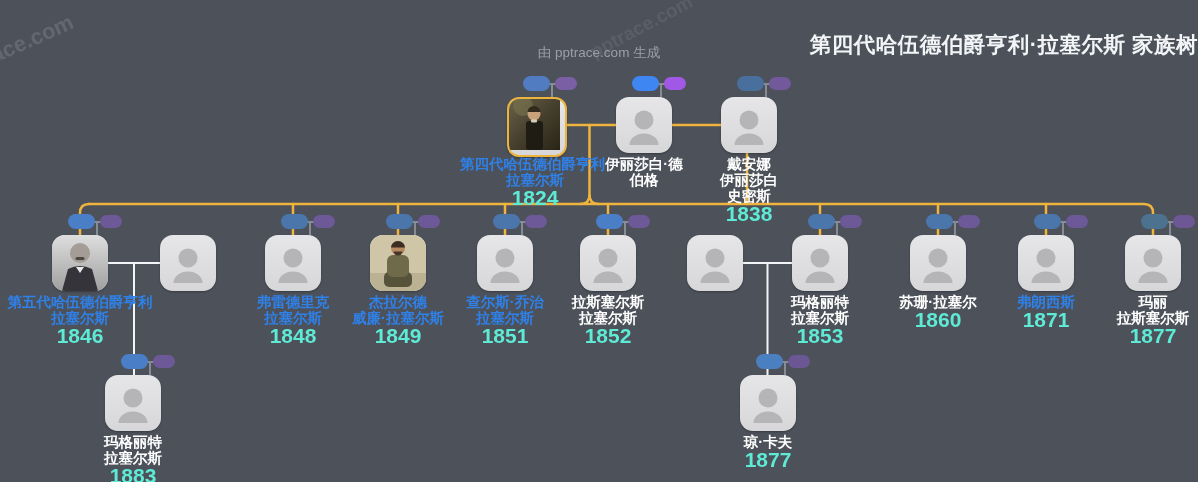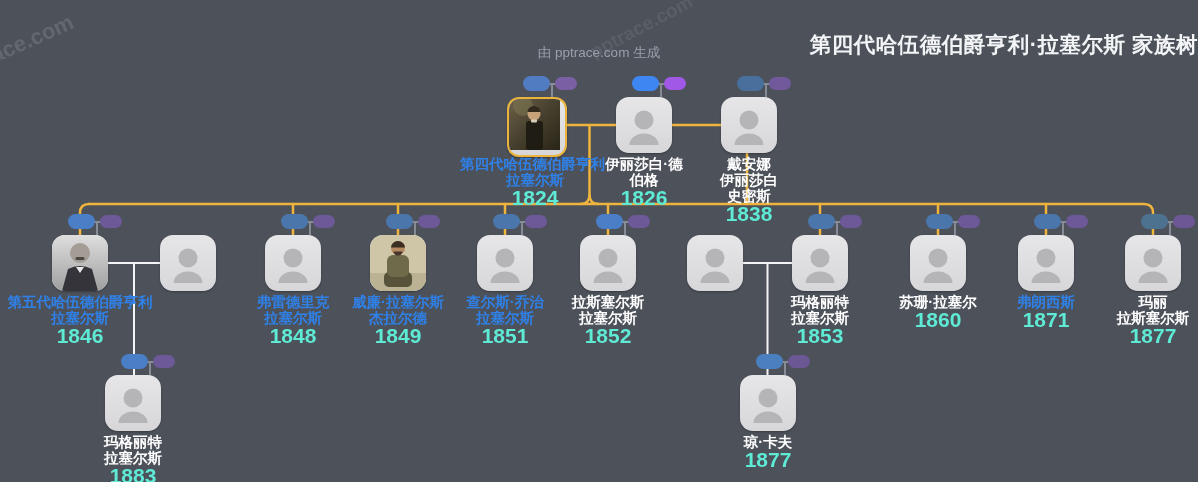--- a/index.html
+++ b/index.html
@@ -90,21 +90,20 @@
       <div class="pill purple" style="left: 664px; top: 77px; background: rgb(161, 88, 230);"></div>
       <div class="node" style="left: 616px; top: 97px;">
         <svg width="56" height="56" viewBox="0 0 56 56">
   <circle cx="28" cy="23" r="9.5" fill="#b5b5b8"></circle>
   <path d="M13.5 48 a14.5 11.5 0 0 1 29 0 z" fill="#b5b5b8"></path>
         </svg>
       </div>
       <div class="label" style="left: 554px; top: 156px;">
         <div class="nm pink">伊丽莎白·德</div>
         <div class="nm pink">伯格</div>
-        <div class="yr">1826</div>
       </div>
       <div class="stub" style="left: 763px; top: 83px; width: 7px; height: 2px;"></div>
       <div class="stub" style="left: 765px; top: 84px; width: 2px; height: 13px;"></div>
       <div class="pill blue" style="left: 737px; top: 76px; background: rgb(73, 112, 157);"></div>
       <div class="pill purple" style="left: 769px; top: 77px; background: rgb(113, 89, 156);"></div>
       <div class="node" style="left: 721px; top: 97px;">
         <svg width="56" height="56" viewBox="0 0 56 56">
   <circle cx="28" cy="23" r="9.5" fill="#b5b5b8"></circle>
   <path d="M13.5 48 a14.5 11.5 0 0 1 29 0 z" fill="#b5b5b8"></path>
         </svg>
@@ -169,22 +168,22 @@
    <rect width="56" height="56" fill="#cfc6a7"></rect>
    <rect y="38" width="56" height="18" fill="#bbb294"></rect>
    <rect x="14" y="37" width="28" height="15" rx="5" fill="#57523a"></rect>
    <rect x="17" y="20" width="22" height="22" rx="6" fill="#6e6a4a"></rect>
    <circle cx="28" cy="13" r="7" fill="#b6895f"></circle>
    <path d="M21 12.5 a7 6.5 0 0 1 14 0 z" fill="#3c2e22"></path>
    <path d="M23.5 16.5 a4.5 4 0 0 0 9 0 z" fill="#46352a"></path>
         </svg>
       </div>
       <div class="label" style="left: 308px; top: 294px;">
+        <div class="nm blue">杰拉尔德</div>
         <div class="nm blue">威廉·拉塞尔斯</div>
-        <div class="nm blue">杰拉尔德</div>
         <div class="yr">1849</div>
       </div>
       <div class="stub" style="left: 519px; top: 221px; width: 7px; height: 2px;"></div>
       <div class="stub" style="left: 521px; top: 222px; width: 2px; height: 13px;"></div>
       <div class="pill blue" style="left: 493px; top: 214px; background: rgb(74, 118, 171);"></div>
       <div class="pill purple" style="left: 525px; top: 215px; background: rgb(109, 88, 152);"></div>
       <div class="node" style="left: 477px; top: 235px;">
         <svg width="56" height="56" viewBox="0 0 56 56">
   <circle cx="28" cy="23" r="9.5" fill="#b5b5b8"></circle>
   <path d="M13.5 48 a14.5 11.5 0 0 1 29 0 z" fill="#b5b5b8"></path>

